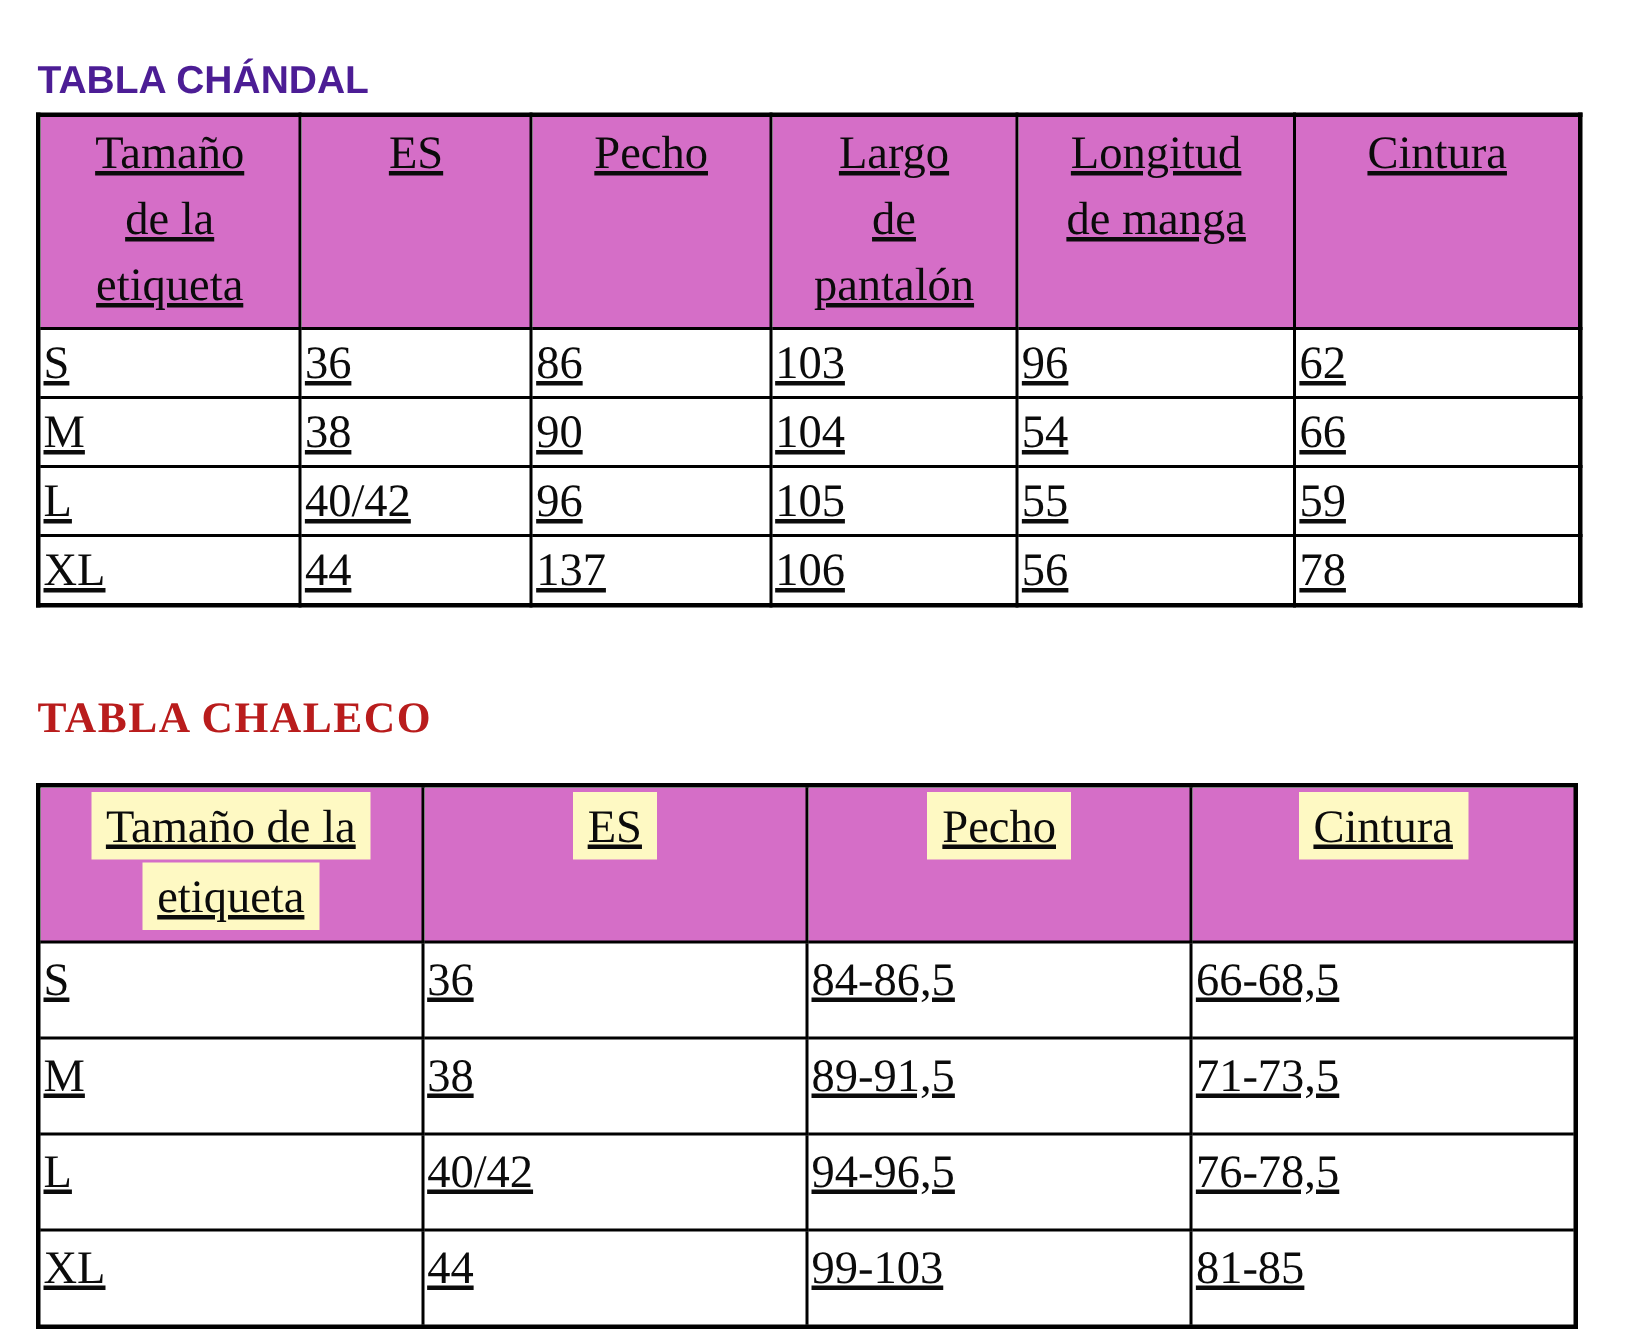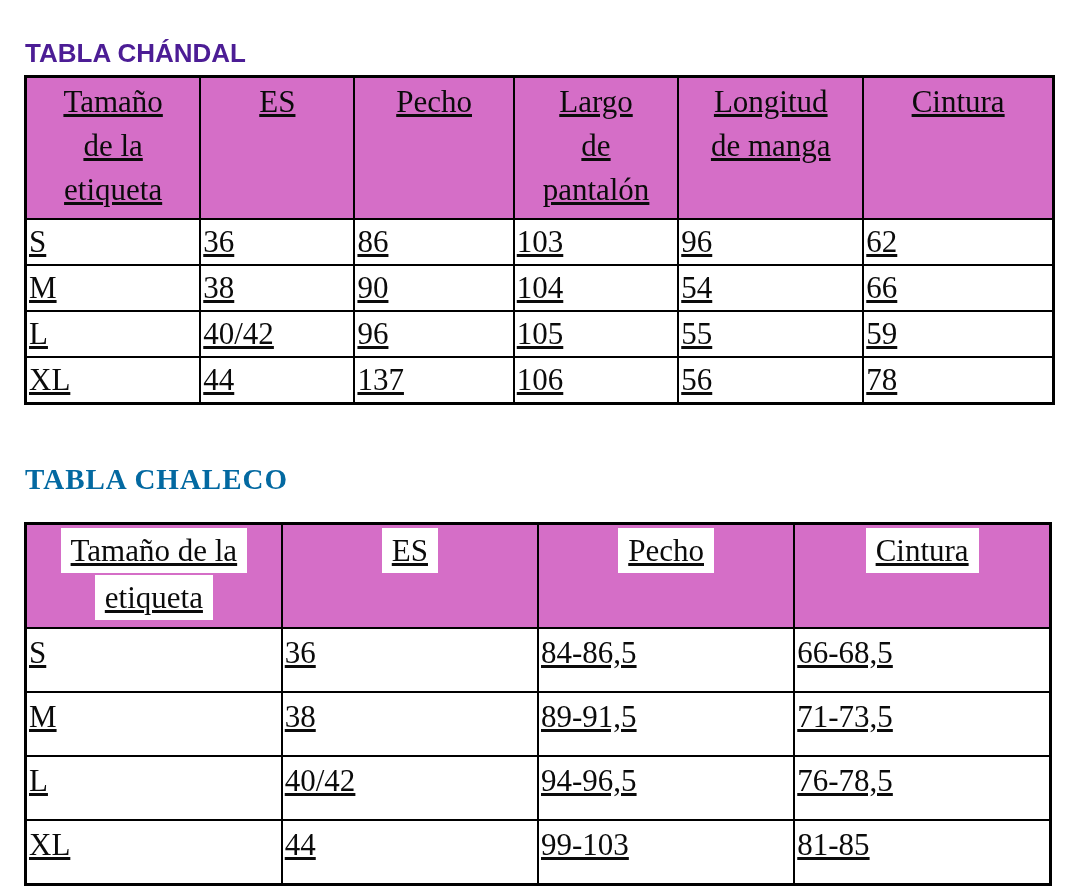--- a/index.html
+++ b/index.html
@@ -25,21 +25,21 @@
     letter-spacing: 0px;
     color: #4c1d95;
     margin: 0 0 7px 1px;
     line-height: 30px;
   }
   .title-serif {
     font-family: "Liberation Serif", serif;
     font-weight: bold;
     font-size: 29px;
     letter-spacing: 1px;
-    color: #0369a1;
+    color: #b91c1c;
     margin: 57px 0 26px 1px;
     line-height: 34px;
   }
   table {
     border-collapse: collapse;
     table-layout: fixed;
     background: #ffffff;
   }
   #table-chandal { width: 1031px; }
   #table-chaleco { width: 1028px; }
@@ -66,21 +66,21 @@
     padding: 1px 2px;
   }
   #table-chaleco td {
     height: 56px;
     font-size: 31px;
     line-height: 40px;
     vertical-align: top;
     padding: 4px 2px 2px 2px;
   }
   .hl {
-    background: #ffffff;
+    background: #fef9c3;
     padding: 5px 10px;
     -webkit-box-decoration-break: clone;
     box-decoration-break: clone;
   }
 </style>
 </head>
 <body>
 
 <div class="page">
 

